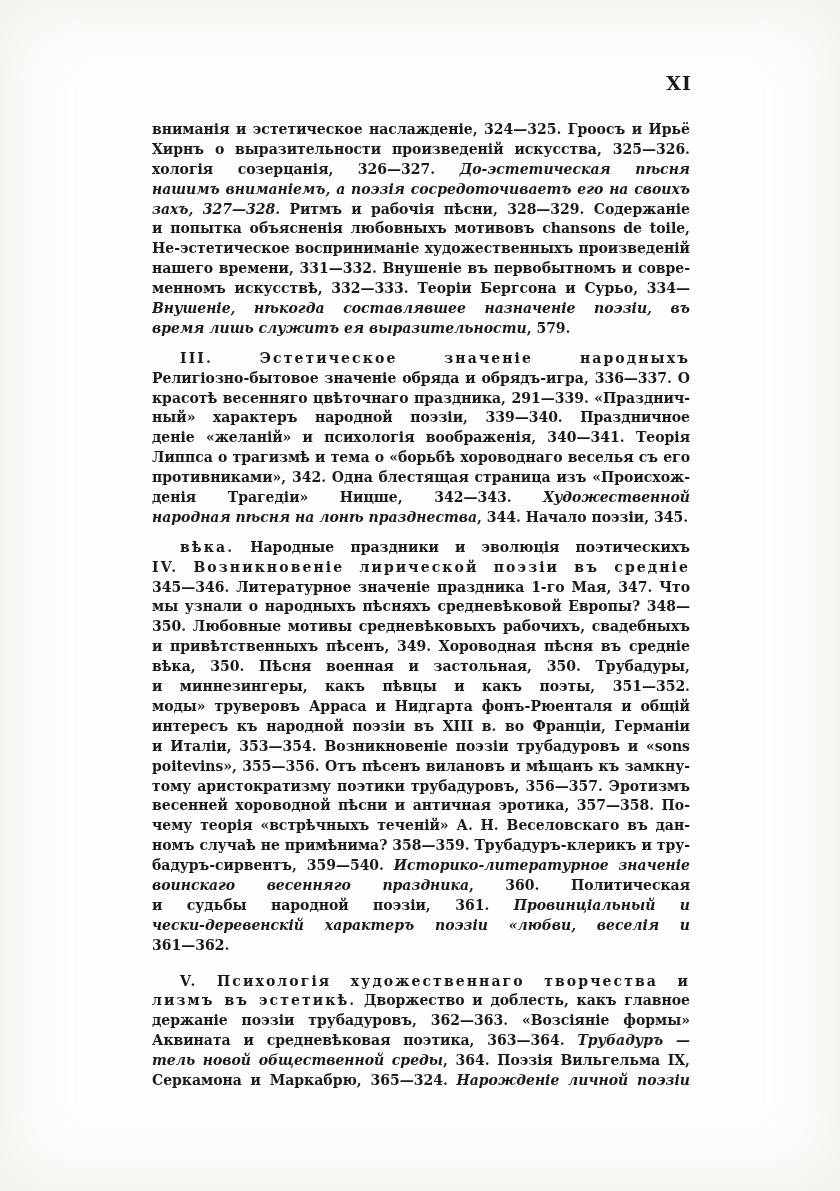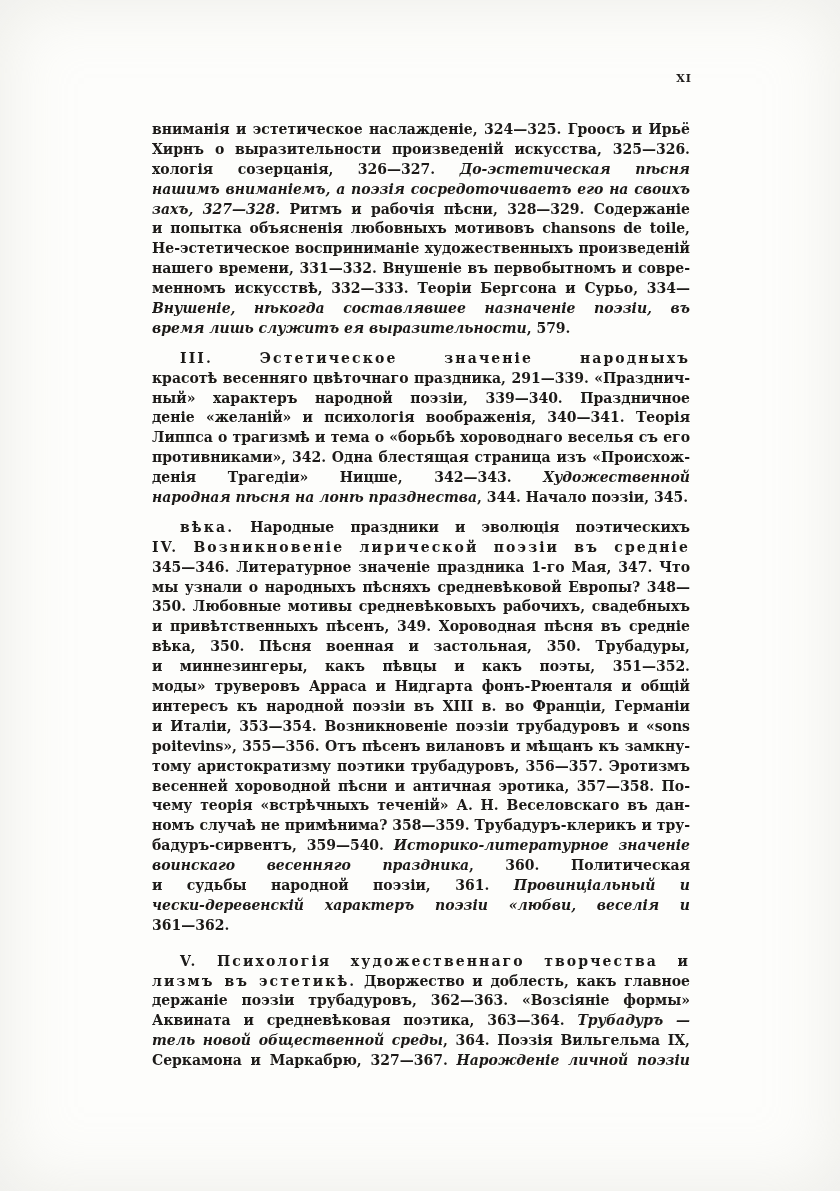--- a/index.html
+++ b/index.html
@@ -16,21 +16,21 @@
     font-family: "DejaVu Serif", "Liberation Serif", serif;
     color: #1c1a18;
     box-shadow: inset 0 0 70px rgba(205,205,198,0.35);
   }
   .page-number {
     position: absolute;
     top: 72px;
     left: 152px;
     width: 540px;
     text-align: right;
-    font-size: 11px;
+    font-size: 19px;
     font-weight: 700;
     letter-spacing: 1px;
   }
   .text-block {
     position: absolute;
     top: 120px;
     left: 152px;
     width: 538px;
     font-size: 14px;
     font-weight: 700;
@@ -65,20 +65,21 @@
         <div class="line"><span class="it ">захъ, 327—328.</span><span class=""> Ритмъ и рабочія пѣсни, 328—329. Содержаніе ихъ</span></div>
         <div class="line"><span class="">и попытка объясненія любовныхъ мотивовъ chansons de toile, 330.</span></div>
         <div class="line"><span class="">Не-эстетическое восприниманіе художественныхъ произведеній</span></div>
         <div class="line"><span class="">нашего времени, 331—332. Внушеніе въ первобытномъ и совре-</span></div>
         <div class="line"><span class="">менномъ искусствѣ, 332—333. Теоріи Бергсона и Сурьо, 334—335.</span></div>
         <div class="line"><span class="it ">Внушеніе, нѣкогда составлявшее назначеніе поэзіи, въ настоящее</span></div>
         <div class="line end"><span class="it ">время лишь служитъ ея выразительности</span><span class="">, 579.</span></div>
       </div>
       <div class="para indent sect">
         <div class="line"><span class="spaced">III. Эстетическое значеніе народныхъ праздниковъ.</span></div>
+        <div class="line"><span class="">Религіозно-бытовое значеніе обряда и обрядъ-игра, 336—337. О</span></div>
         <div class="line"><span class="">красотѣ весенняго цвѣточнаго праздника, 291—339. «Празднич-</span></div>
         <div class="line"><span class="">ный» характеръ народной поэзіи, 339—340. Праздничное возбуж-</span></div>
         <div class="line"><span class="">деніе «желаній» и психологія воображенія, 340—341. Теорія</span></div>
         <div class="line"><span class="">Липпса о трагизмѣ и тема о «борьбѣ хороводнаго веселья съ его</span></div>
         <div class="line"><span class="">противниками», 342. Одна блестящая страница изъ «Происхож-</span></div>
         <div class="line"><span class="">денія Трагедіи» Ницше, 342—343. </span><span class="it ">Художественной становится</span></div>
         <div class="line end"><span class="it ">народная пѣсня на лонѣ празднества</span><span class="">, 344. Начало поэзіи, 345.</span></div>
       </div>
       <div class="para indent sect">
         <div class="line"><span class="spaced">вѣка.</span><span class=""> Народные праздники и эволюція поэтическихъ родовъ,</span></div>
@@ -102,16 +103,16 @@
         <div class="line"><span class="">и судьбы народной поэзіи, 361. </span><span class="it ">Провинціальный и аристократи-</span></div>
         <div class="line"><span class="it ">чески-деревенскій характеръ поэзіи «любви, веселія и молодости»,</span></div>
         <div class="line end"><span class="">361—362.</span></div>
       </div>
       <div class="para indent sect sect-big">
         <div class="line"><span class="spaced">V. Психологія художественнаго творчества и идеа-</span></div>
         <div class="line"><span class="spaced">лизмъ въ эстетикѣ.</span><span class=""> Дворжество и доблесть, какъ главное со-</span></div>
         <div class="line"><span class="">держаніе поэзіи трубадуровъ, 362—363. «Возсіяніе формы» Ѳомы</span></div>
         <div class="line"><span class="">Аквината и средневѣковая поэтика, 363—364. </span><span class="it ">Трубадуръ — созда-</span></div>
         <div class="line"><span class="it ">тель новой общественной среды</span><span class="">, 364. Поэзія Вильгельма IX, Пуату,</span></div>
-        <div class="line"><span class="">Серкамона и Маркабрю, 327—367. </span><span class="it ">Нарожденіе личной поэзіи ве-</span></div>
+        <div class="line"><span class="">Серкамона и Маркабрю, 365—324. </span><span class="it ">Нарожденіе личной поэзіи ве-</span></div>
       </div>
     </div>
 </div>
 
 </body></html>

